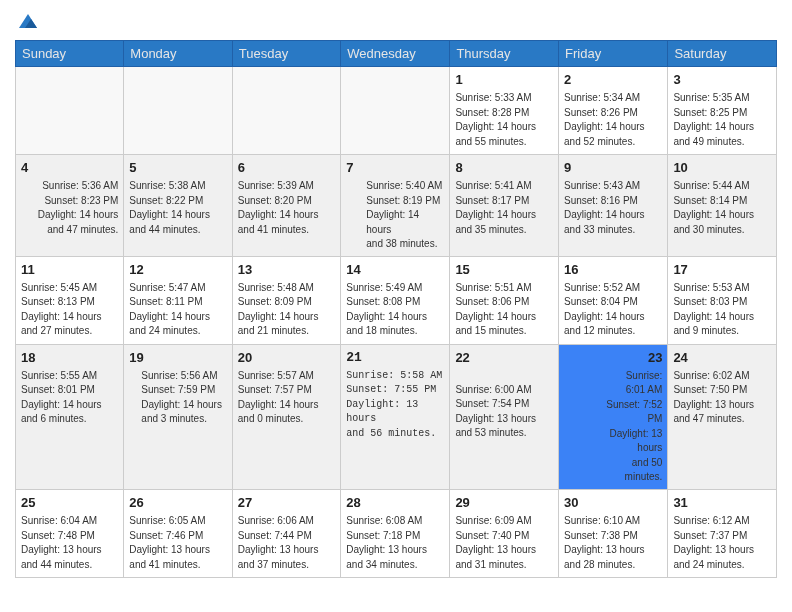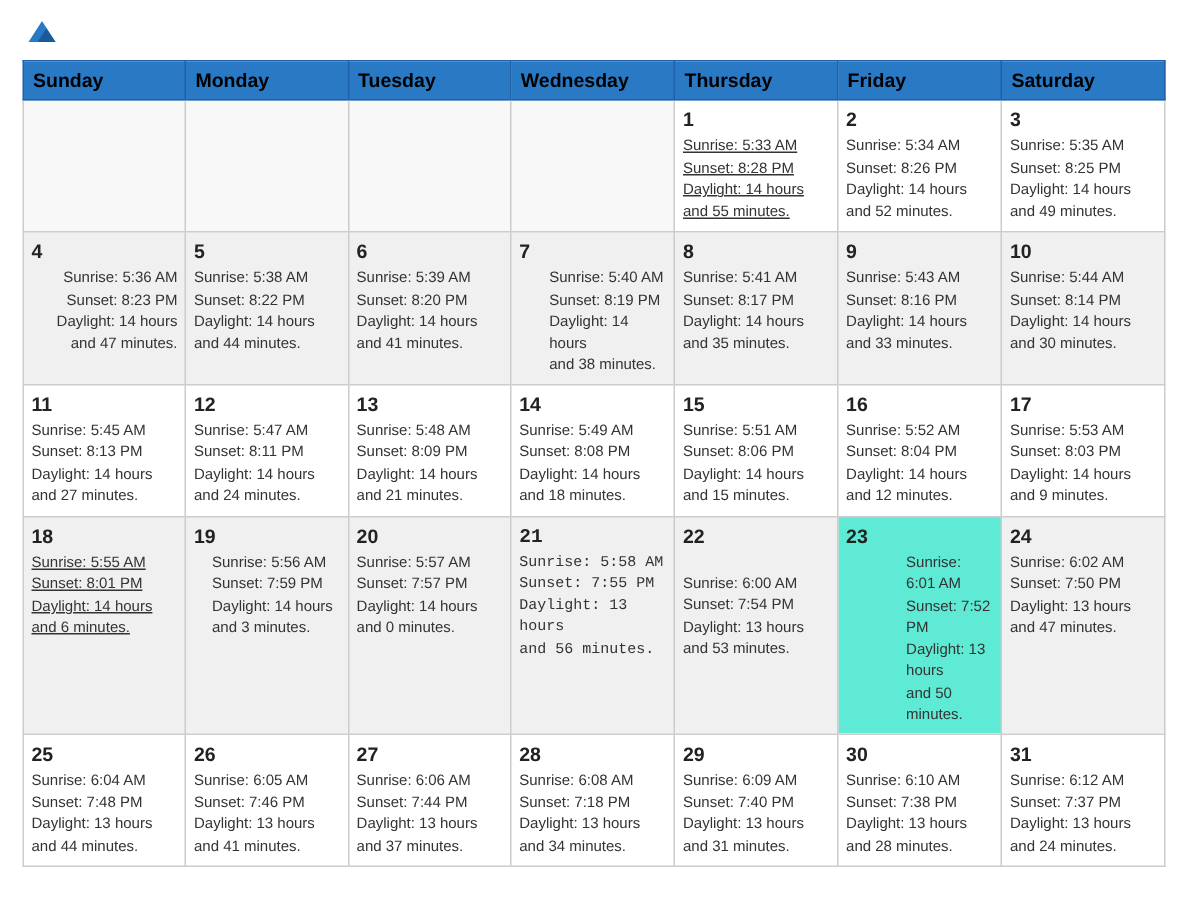--- a/index.html
+++ b/index.html
@@ -53,25 +53,25 @@
       color: #555;
       margin-top: 2px;
     }
     .calendar {
       width: 100%;
       border-collapse: collapse;
       border: 1px solid #ccc;
     }
     .calendar th {
       background-color: #2979c5;
-      color: #000000;
+      color: #e5e5e5;
       text-align: left;
       padding: 5px 6px;
       font-size: 13px;
-      font-weight: bold;
+      font-weight: normal;
       border: 1px solid #2060a8;
     }
     .calendar td {
       vertical-align: top;
       border: 1px solid #ccc;
       padding: 4px 5px;
       width: 110px;
       min-height: 80px;
       height: 88px;
       background: #fff;
@@ -133,21 +133,21 @@
       </tr>
   </thead>
   <tbody id="calendar-body">
   <tr>
         <td class="empty"></td>
         <td class="empty"></td>
         <td class="empty"></td>
         <td class="empty"></td>
         <td>
           <span class="day-number">1</span>
-          <div class="day-info" style="white-space: pre-line; text-decoration: underline;">Sunrise: 5:33 AM
+          <div class="day-info" style="white-space: pre-line;">Sunrise: 5:33 AM
 Sunset: 8:28 PM
 Daylight: 14 hours
 and 55 minutes.</div>
         </td>
         <td>
           <span class="day-number">2</span>
           <div class="day-info" style="white-space: pre-line;">Sunrise: 5:34 AM
 Sunset: 8:26 PM
 Daylight: 14 hours
 and 52 minutes.</div>
@@ -258,21 +258,21 @@
           <span class="day-number">17</span>
           <div class="day-info" style="white-space: pre-line;">Sunrise: 5:53 AM
 Sunset: 8:03 PM
 Daylight: 14 hours
 and 9 minutes.</div>
         </td>
       </tr>
       <tr>
         <td style="background: rgb(240, 240, 240);">
           <span class="day-number">18</span>
-          <div class="day-info" style="white-space: pre-line; text-decoration: underline;">Sunrise: 5:55 AM
+          <div class="day-info" style="white-space: pre-line;">Sunrise: 5:55 AM
 Sunset: 8:01 PM
 Daylight: 14 hours
 and 6 minutes.</div>
         </td>
         <td style="background: rgb(240, 240, 240);">
           <span class="day-number">19</span>
           <div class="day-info" style="white-space: pre-line; margin-left: 12px;">Sunrise: 5:56 AM
 Sunset: 7:59 PM
 Daylight: 14 hours
 and 3 minutes.</div>
@@ -291,21 +291,21 @@
 Daylight: 13 hours
 and 56 minutes.</div>
         </td>
         <td style="background: rgb(240, 240, 240);">
           <span class="day-number">22</span>
           <div class="day-info" style="white-space: pre-line; margin-top: 16px;">Sunrise: 6:00 AM
 Sunset: 7:54 PM
 Daylight: 13 hours
 and 53 minutes.</div>
         </td>
-        <td style="background: #5eead4;">
+        <td style="background: #3b82f6; text-align: right;">
           <span class="day-number">23</span>
           <div class="day-info" style="white-space: pre-line; margin-left: 40px;">Sunrise: 6:01 AM
 Sunset: 7:52 PM
 Daylight: 13 hours
 and 50 minutes.</div>
         </td>
         <td style="background: rgb(240, 240, 240);">
           <span class="day-number">24</span>
           <div class="day-info" style="white-space: pre-line;">Sunrise: 6:02 AM
 Sunset: 7:50 PM

